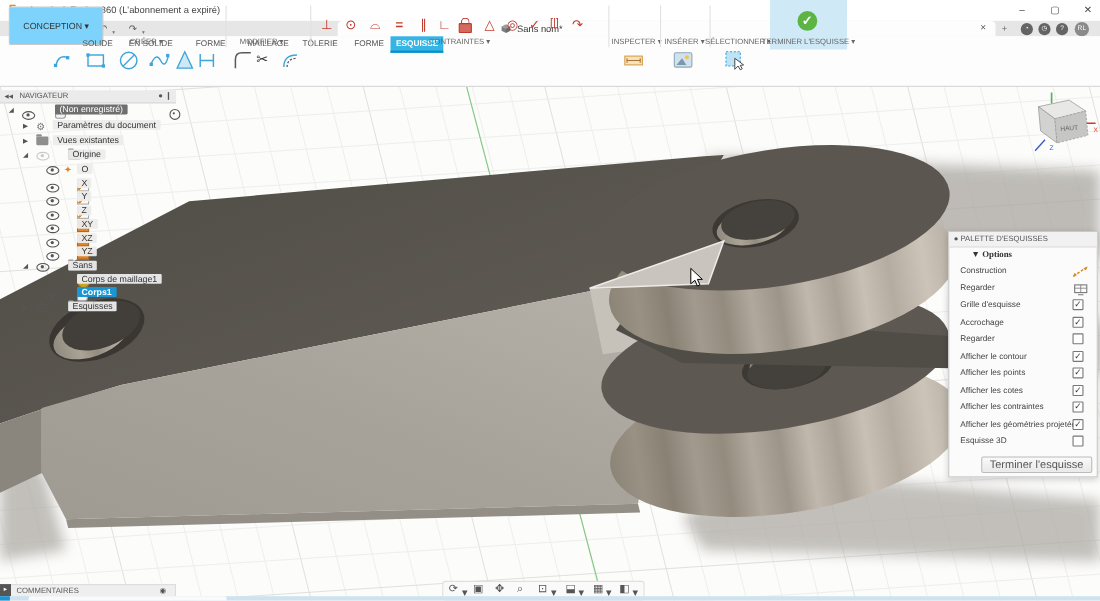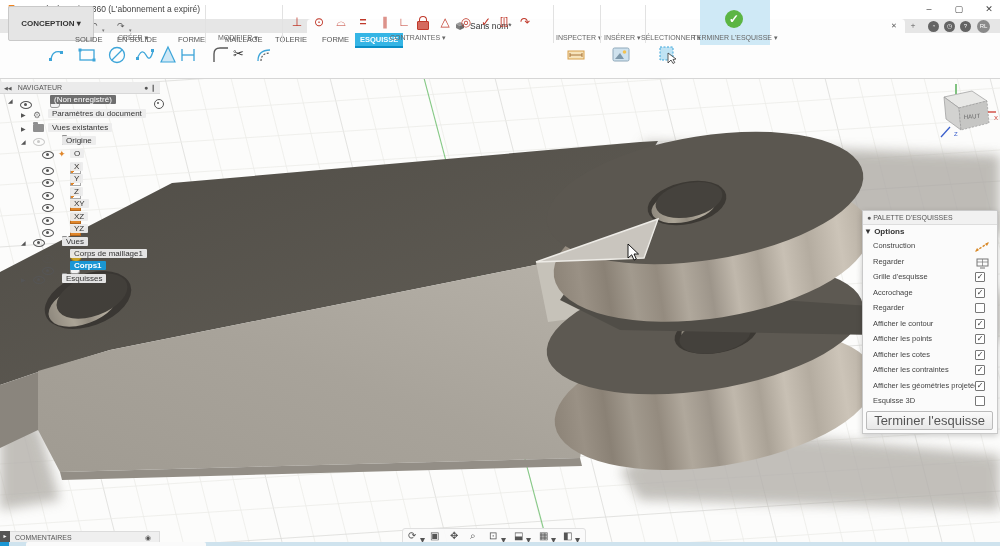--- a/index.html
+++ b/index.html
@@ -18,22 +18,22 @@
   .qicon{top:20px;font-size:9px;color:#5a5a5a;line-height:12px;}
   .caret{font-size:5px;color:#777;}
   .circ{top:21px;width:11px;height:11px;border-radius:50%;background:#646464;color:#fff;font-size:6px;text-align:center;line-height:11px;}
   .avatar{top:20px;width:13px;height:13px;border-radius:50%;background:#8a8a8a;color:#fff;font-size:6px;text-align:center;line-height:13px;}
   .doc-tab-label{left:470px;top:21px;font-size:8.5px;color:#333;}
   .doc-cube{left:455px;top:21px;width:10px;height:10px;}
   
   .ribbon{left:0;top:33px;width:1000px;height:45px;background:#fdfdfd;border-bottom:1px solid #d6d6d6;}
   .rtab{top:0px;height:13px;font-size:7.5px;color:#555;line-height:13px;white-space:nowrap;}
   .rtab.active{background:#35b5e5;color:#fff;padding:0 5px;border-bottom:2px solid #0a8fc7;font-weight:bold;}
-  .workspace-btn{left:8px;top:6px;width:84px;height:33px;background:#e5e5e5;border:1px solid #c9c9c9;border-radius:2px;
-      font-size:8px;font-weight:bold;color:#333;text-align:center;line-height:33px;}
+  .workspace-btn{left:8px;top:6px;width:84px;height:33px;background:#7dd3fc;border:1px solid #c9c9c9;border-radius:2px;
+      font-size:8px;font-weight:normal;color:#333;text-align:center;line-height:33px;}
   .gsep{top:5px;width:1px;height:38px;background:#e2e2e2;}
   .glabel{top:34px;font-size:7px;color:#666;white-space:nowrap;text-align:center;}
   .ricon{top:12px;width:20px;height:20px;}
   .cicon{top:14px;font-size:12px;color:#c0392b;line-height:16px;text-align:center;width:18px;}
   .lockicon{top:16px;width:11px;height:12px;}
   .lock-shackle{position:absolute;left:2px;top:0;width:6px;height:6px;border:1.5px solid #c0392b;border-bottom:none;border-radius:4px 4px 0 0;}
   .lock-body{position:absolute;left:0;top:5px;width:10px;height:7px;background:#d46a5e;border:1px solid #c0392b;border-radius:1px;}
   .finish-box{left:700px;top:0px;width:70px;height:45px;background:#cfe9f6;}
   .finish-check{left:725px;top:10px;width:18px;height:18px;border-radius:50%;background:#5cb543;color:#fff;
       font-size:12px;text-align:center;line-height:18px;font-weight:bold;}
@@ -57,26 +57,26 @@
   .origin-ic{color:#e0862a;font-size:9px;line-height:9px;}
   .mesh-ic{display:inline-block;width:10px;height:10px;border-radius:50%;background:#c9a227;border:1px solid #9a7b1a;position:relative;top:1px;}
   .body-ic{display:inline-block;width:8px;height:10px;background:#f2f2f2;border:1px solid #999;border-radius:2px 3px 3px 2px;position:relative;top:1px;}
   .gear-ic{color:#777;font-size:9px;}
   .target-ic{display:inline-block;width:8px;height:8px;border:1px solid #555;border-radius:50%;position:relative;top:1px;}
   .target-ic::after{content:'';position:absolute;left:2px;top:2px;width:2px;height:2px;background:#555;border-radius:50%;}
   
   .palette{left:862px;top:210px;width:134px;height:222px;background:#fbfbfb;border:1px solid #c9c9c9;
       box-shadow:0 2px 6px rgba(0,0,0,.18);}
   .pal-header{height:13px;background:#f1f1f1;border-bottom:1px solid #ddd;font-size:7px;color:#555;line-height:13px;padding-left:4px;}
-  .pal-opts{height:13px;font-size:8px;font-weight:bold;color:#333;line-height:13px;padding-left:1px;}
+  .pal-opts{height:13px;font-size:8px;font-weight:bold;color:#333;line-height:13px;padding-left:20px;font-family:Liberation Serif, serif;}
   .pal-row{height:15.5px;font-size:7.5px;color:#444;position:relative;padding-left:10px;line-height:15.5px;}
   .pal-check{position:absolute;right:12px;top:3px;width:8px;height:8px;border:1px solid #777;border-radius:1px;
       font-size:8px;line-height:8px;text-align:center;color:#333;background:#fff;}
   .pal-btn{position:absolute;right:4px;bottom:3px;border:1px solid #bbb;background:linear-gradient(#fafafa,#e8e8e8);
-      font-size:13px;color:#555;padding:1px 7px;border-radius:2px;}
+      font-size:10px;color:#555;padding:1px 7px;border-radius:2px;}
   .constr-ic{position:absolute;right:8px;top:4px;}
   
   .comments-bar{left:0;top:531px;width:158px;height:11px;background:#efefef;border:1px solid #dcdcdc;font-size:7px;color:#555;line-height:11px;}
   .comments-tab{left:0;top:531px;width:10px;height:11px;background:#555;color:#fff;font-size:6px;text-align:center;line-height:11px;}
   .navbar-pill{left:402px;top:528px;width:182px;height:16px;background:rgba(250,250,250,.95);border:1px solid #e0e0e0;border-radius:3px;}
   .nbicon{top:530px;font-size:10px;color:#555;line-height:12px;}
   .timeline{left:0;top:542px;width:1000px;height:4px;background:#cfe3ee;}
   .timeline-white{left:26px;top:542px;width:180px;height:4px;background:#fafafa;border-radius:2px 2px 0 0;}
   .timeline-blue{left:0;top:542px;width:9px;height:4px;background:#1a96d4;}
   
@@ -441,21 +441,21 @@
 </div>
 <div class="abs nav-row" style="left:0;top:224px;">
   <span class="abs eye" style="left:42px;top:2px;"></span>
   <span class="abs plane-ic" style="left:56px;"></span>
   <span class="abs chip" style="left:70px;">YZ</span>
 </div>
 <div class="abs nav-row" style="left:0;top:237px;">
   <span class="abs tri" style="left:21px;">◢</span>
   <span class="abs eye" style="left:33px;top:2px;"></span>
   <span class="abs fold" style="left:48px;"></span>
-  <span class="abs chip" style="left:62px;">Vues</span>
+  <span class="abs chip" style="left:62px;">Sans</span>
 </div>
 <div class="abs nav-row" style="left:0;top:249px;">
   <span class="abs eye dim" style="left:42px;top:2px;"></span>
   <span class="abs mesh-ic" style="left:56px;"></span>
   <span class="abs chip" style="left:70px;">Corps de maillage1</span>
 </div>
 <div class="abs nav-row" style="left:0;top:261px;">
   <span class="abs eye" style="left:42px;top:2px;"></span>
   <span class="abs body-ic" style="left:56px;"></span>
   <span class="abs chip selected" style="left:70px;font-weight:bold;">Corps1</span>

